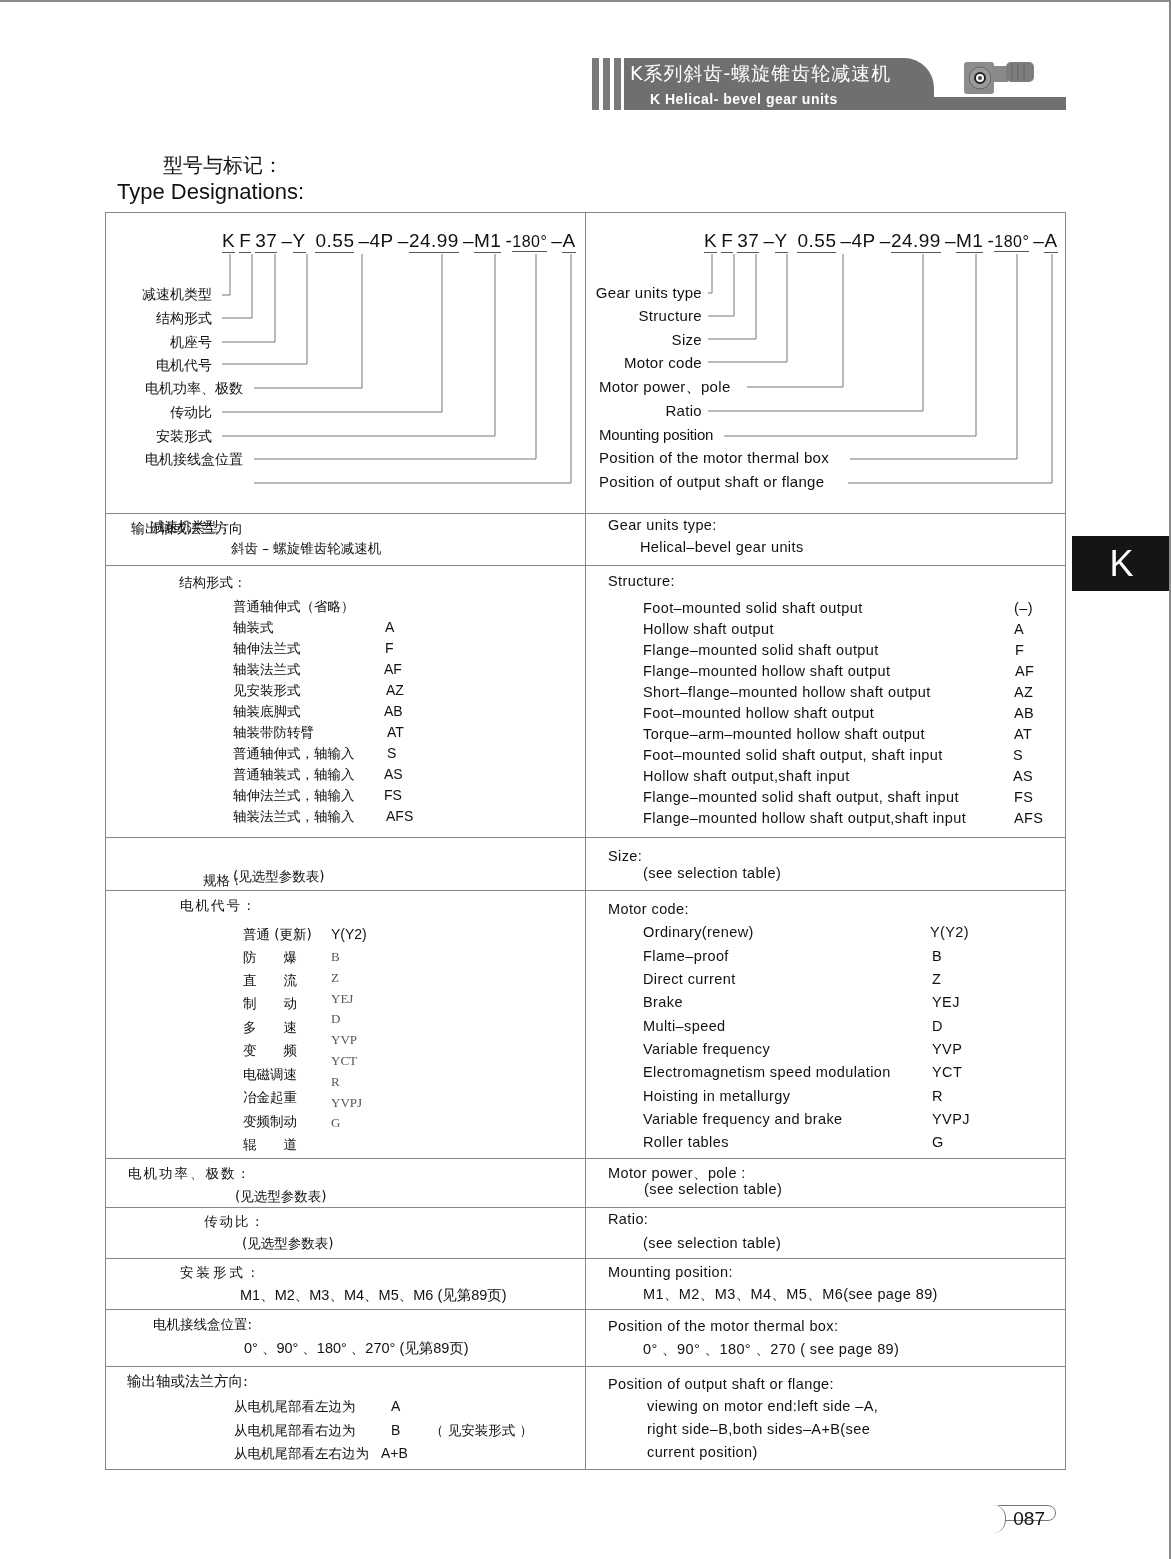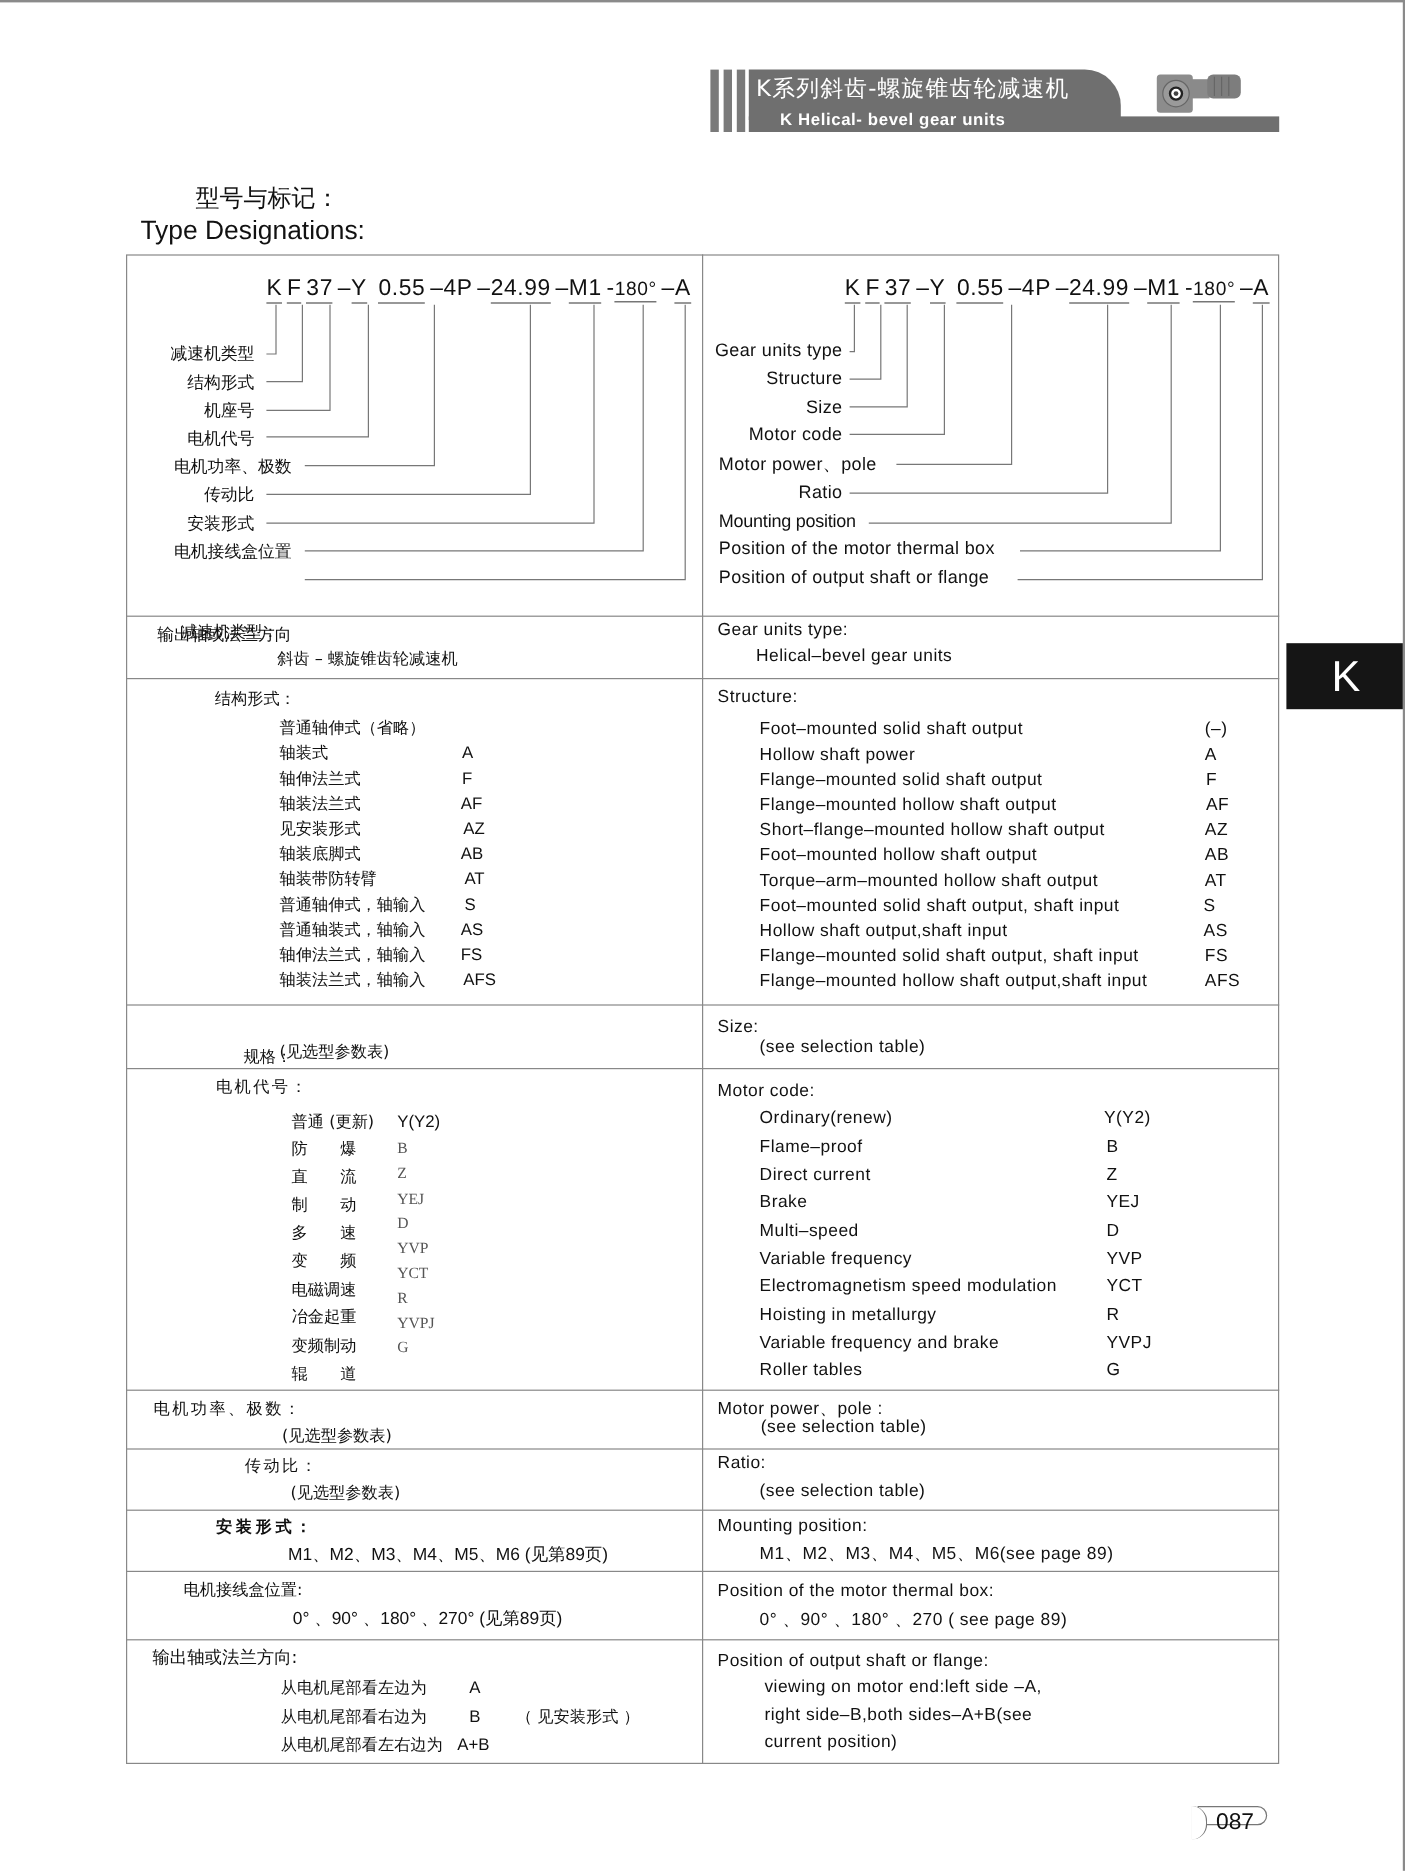--- a/index.html
+++ b/index.html
@@ -36,21 +36,21 @@
   .code span { display:inline-block; border-bottom:1px solid #555; margin-right:4px; }
   .code .deg { font-size:16px; }
 
   .lbl-cn { position:absolute; font-size:14px; text-align:right; font-family:"DejaVu Sans", sans-serif; white-space:nowrap; }
   .lbl-en { position:absolute; font-size:15px; white-space:nowrap; letter-spacing:0.3px; }
 
   svg.leader { position:absolute; left:0; top:0; pointer-events:none; }
 
   .t { position:absolute; font-size:14px; white-space:nowrap; }
   .cn { font-family:"DejaVu Sans", sans-serif; font-size:13.5px; }
-  .en { font-size:14.5px; letter-spacing:0.4px; }
+  .en { font-size:14.5px; letter-spacing:0.4px;margin-left:10px; }
   .serif-code { font-family:"Liberation Serif", serif; color:#555; font-size:13px; }
 
   .page-num { position:absolute; left:998px; top:1503px; width:58px; height:16px; border:1.5px solid #777; border-radius:0 16px 16px 0; box-sizing:border-box; font-size:19px; line-height:26px; text-align:right; padding-right:10px; }
   .page-num:before { content:""; position:absolute; left:-6px; top:-1px; width:12px; height:28px; border-right:1.5px solid #777; border-radius:0 14px 14px 0; background:#fff; }
 </style>
 </head>
 <body>
 
 <div class="bars">
   <span style="left:0"></span>
@@ -171,21 +171,21 @@
   <div class="t" style="left:384px; top:701px;">AB</div>
   <div class="t" style="left:387px; top:722px;">AT</div>
   <div class="t" style="left:387px; top:743px;">S</div>
   <div class="t" style="left:384px; top:764px;">AS</div>
   <div class="t" style="left:384px; top:785px;">FS</div>
   <div class="t" style="left:386px; top:806px;">AFS</div>
 </div>
 
 <div>
   <div class="t en" style="left:633px; top:598px;">Foot–mounted solid shaft output</div>
-  <div class="t en" style="left:633px; top:619px;">Hollow shaft power</div>
+  <div class="t en" style="left:633px; top:619px;">Hollow shaft output</div>
   <div class="t en" style="left:633px; top:640px;">Flange–mounted solid shaft output</div>
   <div class="t en" style="left:633px; top:661px;">Flange–mounted hollow shaft output</div>
   <div class="t en" style="left:633px; top:682px;">Short–flange–mounted hollow shaft output</div>
   <div class="t en" style="left:633px; top:703px;">Foot–mounted hollow shaft output</div>
   <div class="t en" style="left:633px; top:724px;">Torque–arm–mounted hollow shaft output</div>
   <div class="t en" style="left:633px; top:745px;">Foot–mounted solid shaft output, shaft input</div>
   <div class="t en" style="left:633px; top:766px;">Hollow shaft output,shaft input</div>
   <div class="t en" style="left:633px; top:787px;">Flange–mounted solid shaft output, shaft input</div>
   <div class="t en" style="left:633px; top:808px;">Flange–mounted hollow shaft output,shaft input</div>
 
@@ -259,21 +259,21 @@
 <div class="t cn" style="left:128px; top:1163px; letter-spacing:2px;">电机功率、极数：</div>
 <div class="t cn" style="left:235px; top:1186px;">(见选型参数表)</div>
 <div class="t en" style="left:598px; top:1162px;">Motor power、pole :</div>
 <div class="t en" style="left:634px; top:1179px;">(see selection table)</div>
 
 <div class="t cn" style="left:204px; top:1211px; letter-spacing:2px;">传动比：</div>
 <div class="t cn" style="left:242px; top:1233px;">(见选型参数表)</div>
 <div class="t en" style="left:598px; top:1209px;">Ratio:</div>
 <div class="t en" style="left:633px; top:1233px;">(see selection table)</div>
 
-<div class="t cn" style="left:180px; top:1262px; letter-spacing:3px;font-weight:bold;">安装形式：</div>
+<div class="t cn" style="left:180px; top:1262px; letter-spacing:3px;">安装形式：</div>
 <div class="t" style="left:240px; top:1284px; font-size:14.5px;">M1、M2、M3、M4、M5、M6 (见第89页)</div>
 <div class="t en" style="left:598px; top:1262px;">Mounting position:</div>
 <div class="t en" style="left:633px; top:1283px;">M1、M2、M3、M4、M5、M6(see page 89)</div>
 
 <div class="t cn" style="left:153px; top:1314px;">电机接线盒位置:</div>
 <div class="t" style="left:244px; top:1337px; font-size:14.5px;">0° 、90° 、180° 、270° (见第89页)</div>
 <div class="t en" style="left:598px; top:1316px;">Position of the motor thermal box:</div>
 <div class="t en" style="left:633px; top:1338px;">0° 、90° 、180° 、270 ( see page 89)</div>
 
 <div class="t cn" style="left:127px; top:1370px; font-size:14.5px;">输出轴或法兰方向:</div>

